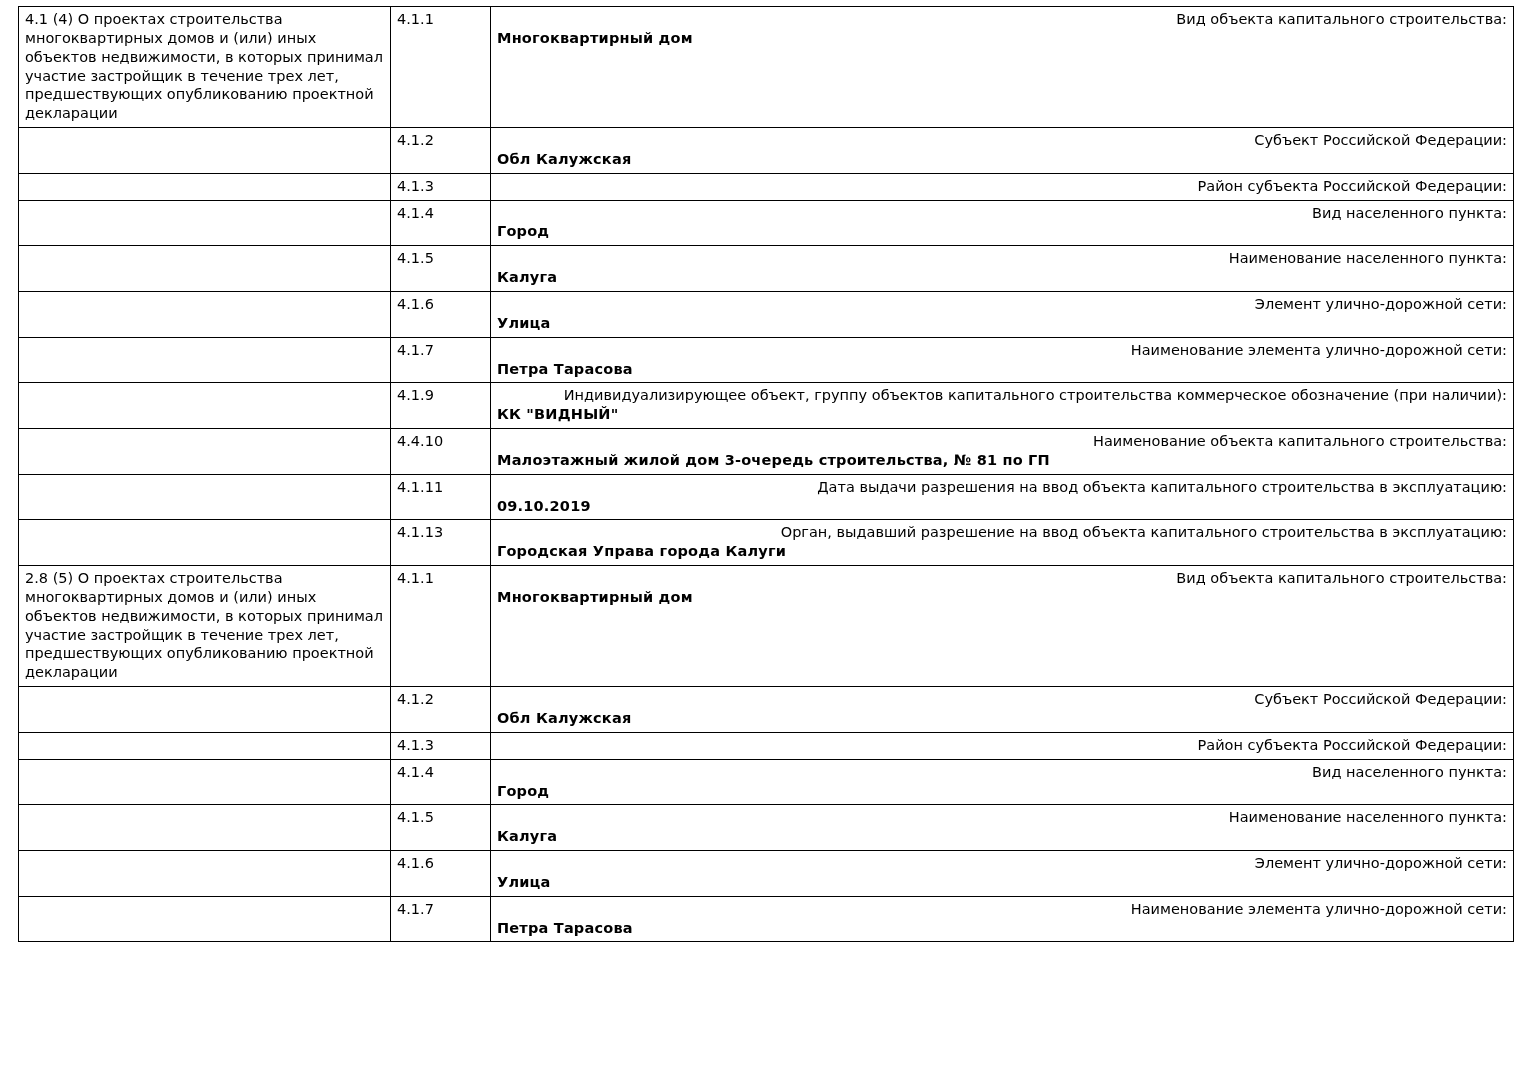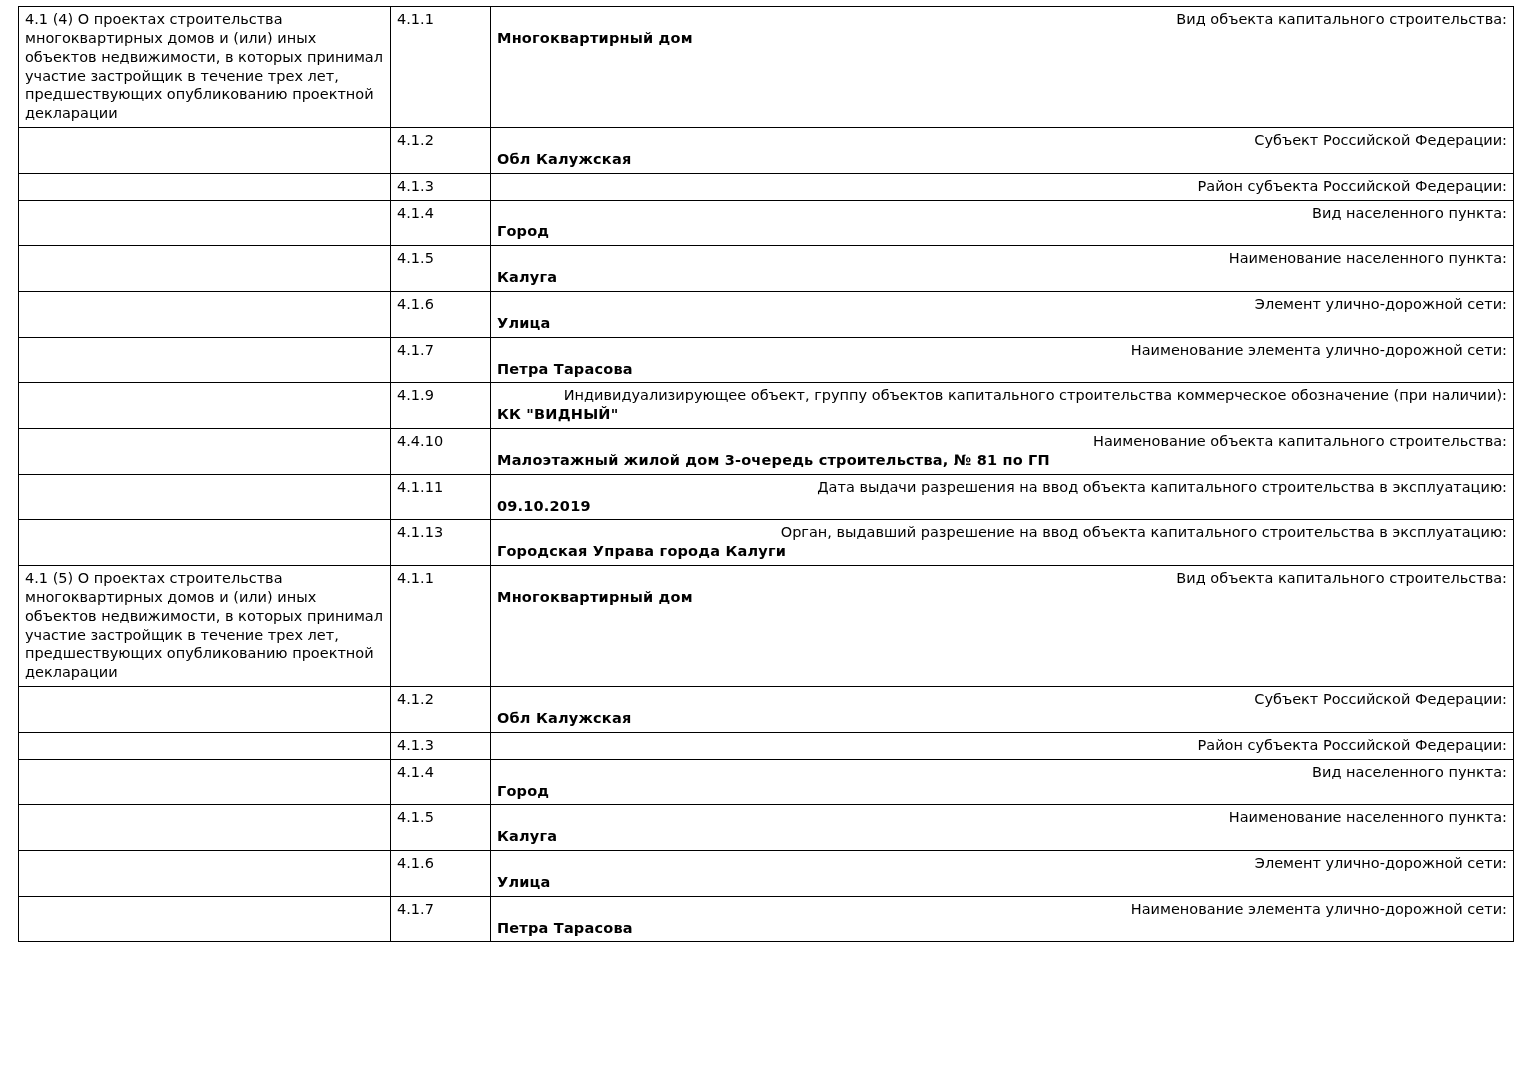--- a/index.html
+++ b/index.html
@@ -173,21 +173,21 @@
         <td class="empty-cell"></td>
         <td class="code">4.1.13</td>
         <td class="body">
           <div class="label">Орган, выдавший разрешение на ввод объекта капитального строительства в эксплуатацию:</div>
           <div class="value">Городская Управа города Калуги</div>
         </td>
       </tr>
 
       <tr>
         <td class="section">
-          <span class="section-text">4.1 (5) О проектах строительства многоквартирных домов и (или) иных объектов недвижимости, в которых принимал участие застройщик в течение трех лет, предшествующих опубликованию проектной декларации</span>
+          <span class="section-text">2.8 (5) О проектах строительства многоквартирных домов и (или) иных объектов недвижимости, в которых принимал участие застройщик в течение трех лет, предшествующих опубликованию проектной декларации</span>
         </td>
         <td class="code">4.1.1</td>
         <td class="body">
           <div class="label">Вид объекта капитального строительства:</div>
           <div class="value">Многоквартирный дом</div>
         </td>
       </tr>
 
       <tr>
         <td class="empty-cell"></td>

